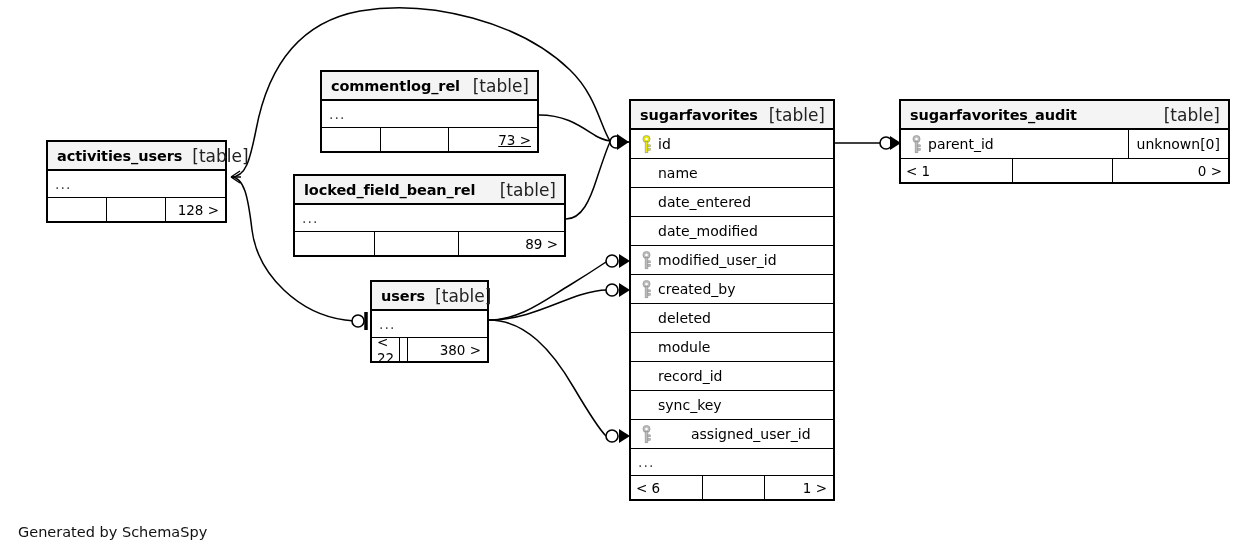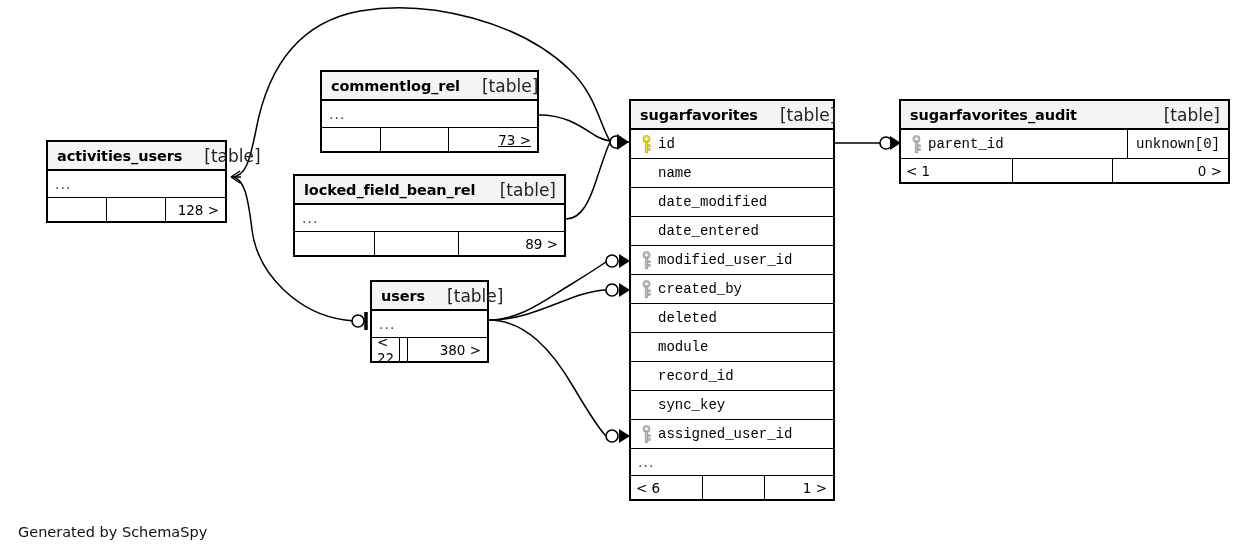--- a/index.html
+++ b/index.html
@@ -43,21 +43,20 @@
   .tbl-header {
     box-sizing: border-box;
     background: #f4f4f4;
     border-bottom: 2px solid #000000;
     height: 29px;
     display: flex;
     align-items: center;
     justify-content: space-between;
     padding: 0 8px 0 9px;
     white-space: nowrap;
-    gap: 12px;
   }
   .tbl-name {
     font-weight: bold;
     font-size: 14.5px;
     letter-spacing: -0.1px;
   }
   .tbl-tag {
     font-size: 17px;
     color: #222222;
     padding-left: 10px;
@@ -66,21 +65,20 @@
   .tbl-row {
     box-sizing: border-box;
     height: 29px;
     border-bottom: 1px solid #000000;
     display: flex;
     align-items: center;
     padding-left: 9px;
     font-size: 14px;
     white-space: nowrap;
     background: #ffffff;
-    font-family: Liberation Mono, monospace;
   }
   .tbl-row.last-col {
     justify-content: space-between;
     padding-right: 0;
   }
   .row-label { padding-left: 2px; }
   .row-type {
     box-sizing: border-box;
     border-left: 1px solid #000000;
     height: 100%;
@@ -286,27 +284,27 @@
         </div>
         <div class="tbl-row">
           <span style="display:flex;align-items:center;">
             <span class="key-icon"></span>
             <span class="row-label">name</span>
           </span>
         </div>
         <div class="tbl-row">
           <span style="display:flex;align-items:center;">
             <span class="key-icon"></span>
+            <span class="row-label">date_entered</span>
+          </span>
+        </div>
+        <div class="tbl-row">
+          <span style="display:flex;align-items:center;">
+            <span class="key-icon"></span>
             <span class="row-label">date_modified</span>
-          </span>
-        </div>
-        <div class="tbl-row">
-          <span style="display:flex;align-items:center;">
-            <span class="key-icon"></span>
-            <span class="row-label">date_entered</span>
           </span>
         </div>
         <div class="tbl-row">
           <span style="display:flex;align-items:center;">
             <span class="key-icon"><svg viewBox="0 0 13 19" width="13" height="19">
                 <circle cx="6.5" cy="4" r="3.6" fill="#bcbcbc" stroke="#888" stroke-width="0.6"></circle>
                 <circle cx="6.5" cy="4" r="1.3" fill="#ffffff"></circle>
                 <rect x="5.1" y="6.4" width="2.8" height="11.4" fill="#bcbcbc" stroke="#888" stroke-width="0.5"></rect>
                 <rect x="7.9" y="9.8" width="2.4" height="2" fill="#bcbcbc" stroke="#888" stroke-width="0.5"></rect>
                 <rect x="7.9" y="13.4" width="2.4" height="2" fill="#bcbcbc" stroke="#888" stroke-width="0.5"></rect>
@@ -344,21 +342,21 @@
             <span class="row-label">record_id</span>
           </span>
         </div>
         <div class="tbl-row">
           <span style="display:flex;align-items:center;">
             <span class="key-icon"></span>
             <span class="row-label">sync_key</span>
           </span>
         </div>
         <div class="tbl-row">
-          <span style="display:flex;align-items:center;">
+          <span style="display:flex;align-items:center;gap:33px;">
             <span class="key-icon"><svg viewBox="0 0 13 19" width="13" height="19">
                 <circle cx="6.5" cy="4" r="3.6" fill="#bcbcbc" stroke="#888" stroke-width="0.6"></circle>
                 <circle cx="6.5" cy="4" r="1.3" fill="#ffffff"></circle>
                 <rect x="5.1" y="6.4" width="2.8" height="11.4" fill="#bcbcbc" stroke="#888" stroke-width="0.5"></rect>
                 <rect x="7.9" y="9.8" width="2.4" height="2" fill="#bcbcbc" stroke="#888" stroke-width="0.5"></rect>
                 <rect x="7.9" y="13.4" width="2.4" height="2" fill="#bcbcbc" stroke="#888" stroke-width="0.5"></rect>
               </svg></span>
             <span class="row-label">assigned_user_id</span>
           </span>
         </div>

